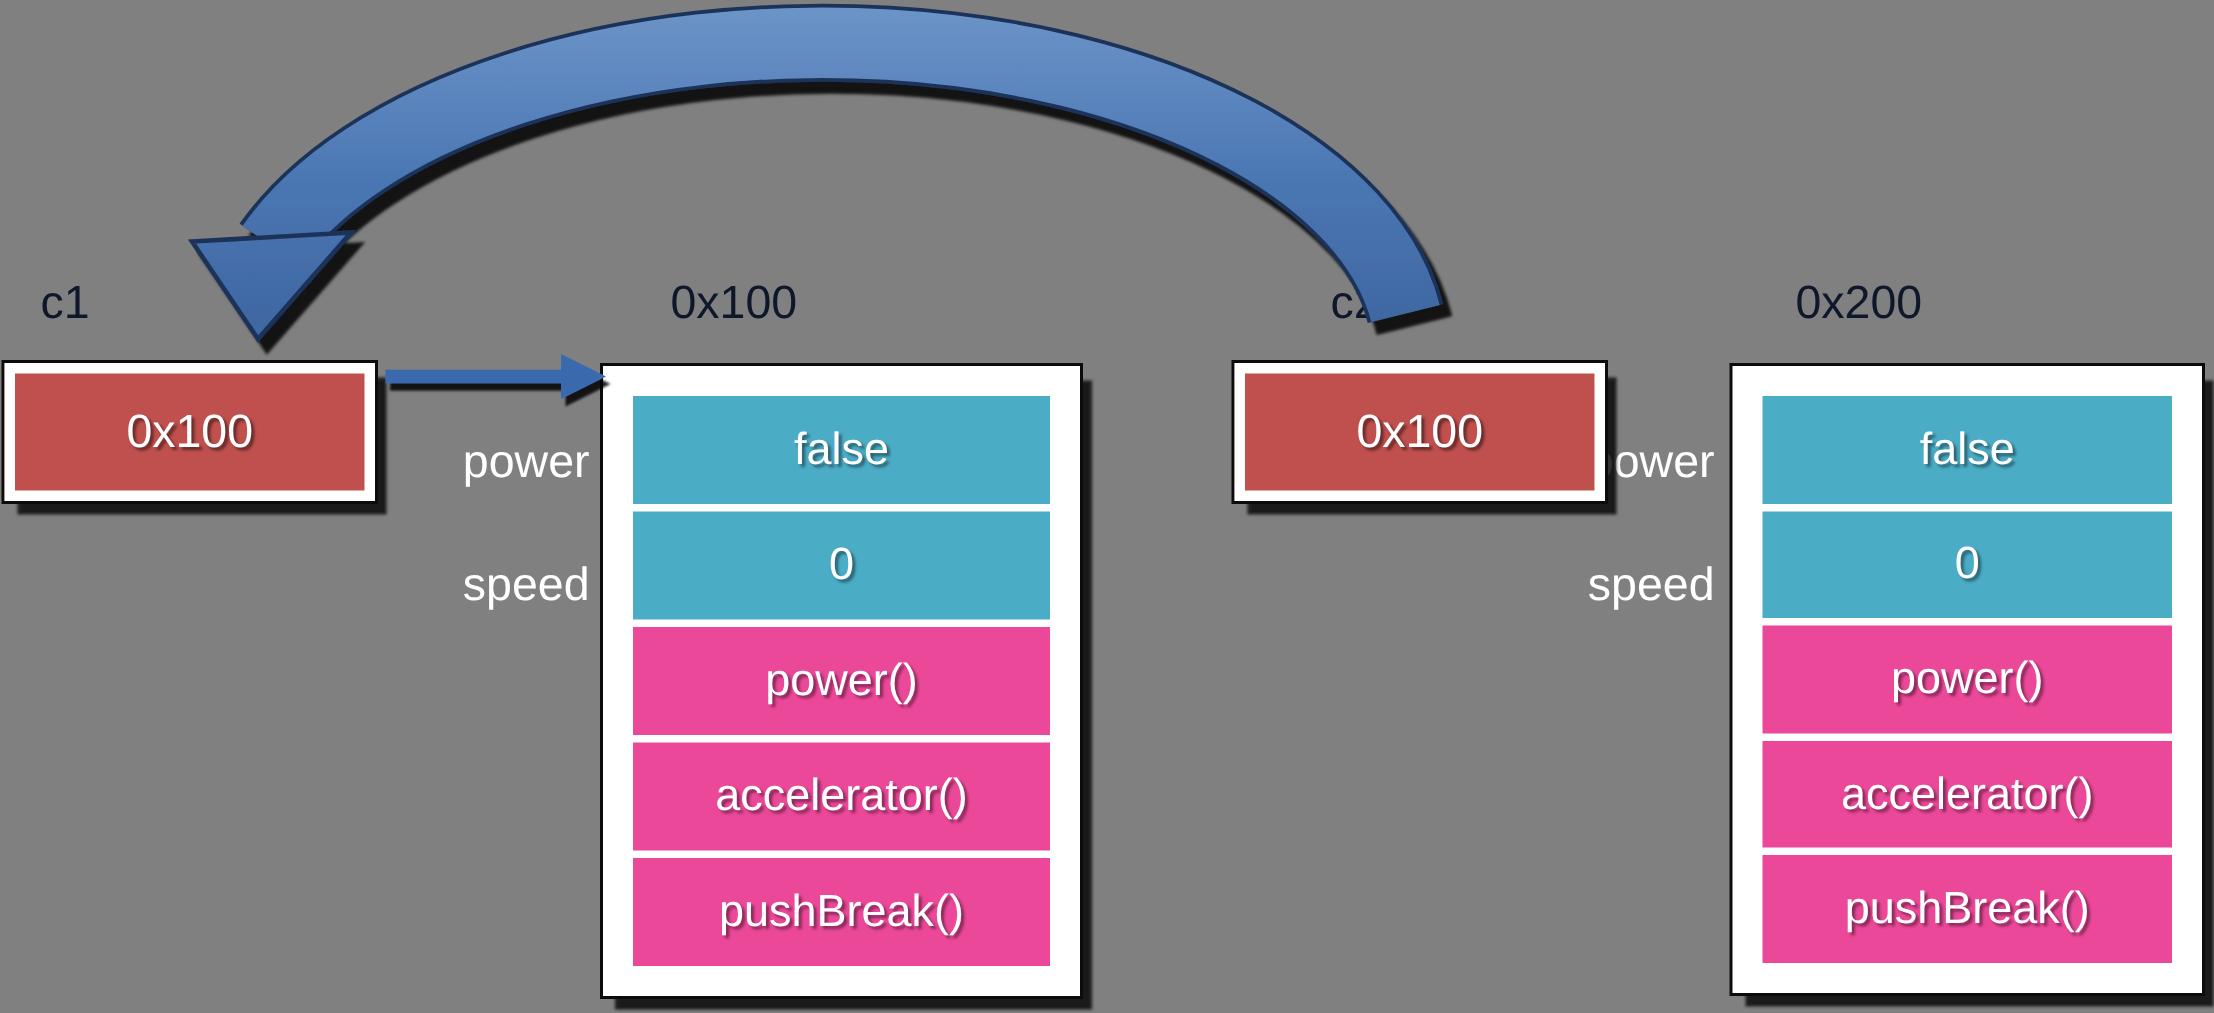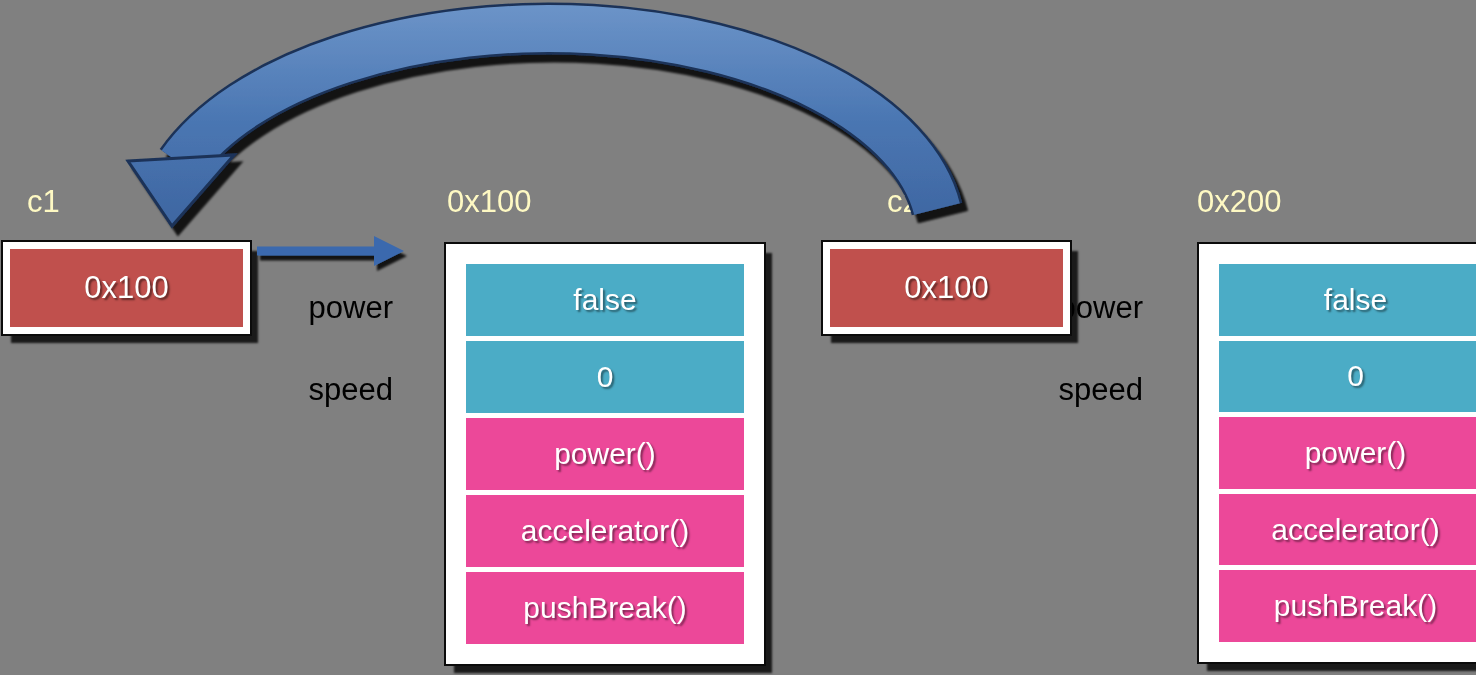--- a/index.html
+++ b/index.html
@@ -2,39 +2,39 @@
 <html><head>
 <meta charset="utf-8">
 <style>
   html,body{margin:0;padding:0;background:#808080;}
   .canvas{
     position:relative;width:1476px;height:675px;background:#808080;
     font-family:"Liberation Sans",sans-serif;overflow:hidden;
   }
   .arrows{position:absolute;left:0;top:0;z-index:5;pointer-events:none;}
   .toplabel{
-    position:absolute;top:184px;color:#fef9c3;font-size:31px;
+    position:absolute;top:184px;color:#0f172a;font-size:31px;
     white-space:nowrap;z-index:1;
   }
   .fieldlabel{
-    position:absolute;width:160px;text-align:right;color:#000000;
+    position:absolute;width:160px;text-align:right;color:#ffffff;
     font-size:31px;white-space:nowrap;z-index:1;
   }
   .varbox{
     position:absolute;top:242px;width:247px;height:92px;
     background:#C0504D;border:7px solid #fff;box-sizing:border-box;
     box-shadow:0 0 0 2px #0b0b0b,8px 9px 2px rgba(0,0,0,.8);
     display:flex;align-items:center;justify-content:center;
     color:#fff;font-size:31px;text-shadow:2px 2px 2px rgba(0,0,0,.5);
     z-index:2;
   }
   .memblock{
     position:absolute;top:244px;background:#fff;box-sizing:border-box;
     box-shadow:0 0 0 2px #0b0b0b,8px 9px 2px rgba(0,0,0,.8);
-    padding:20px;display:flex;flex-direction:column;gap:5px;z-index:2;margin-left:44px;
+    padding:20px;display:flex;flex-direction:column;gap:5px;z-index:2;
   }
   .row{
     flex:1;display:flex;align-items:center;justify-content:center;
     color:#fff;font-size:30px;text-shadow:2px 2px 2px rgba(0,0,0,.45);
   }
   .row-field{background:#4BACC6;}
   .row-method{background:#ec4899;}
 </style>
 </head>
 <body>

